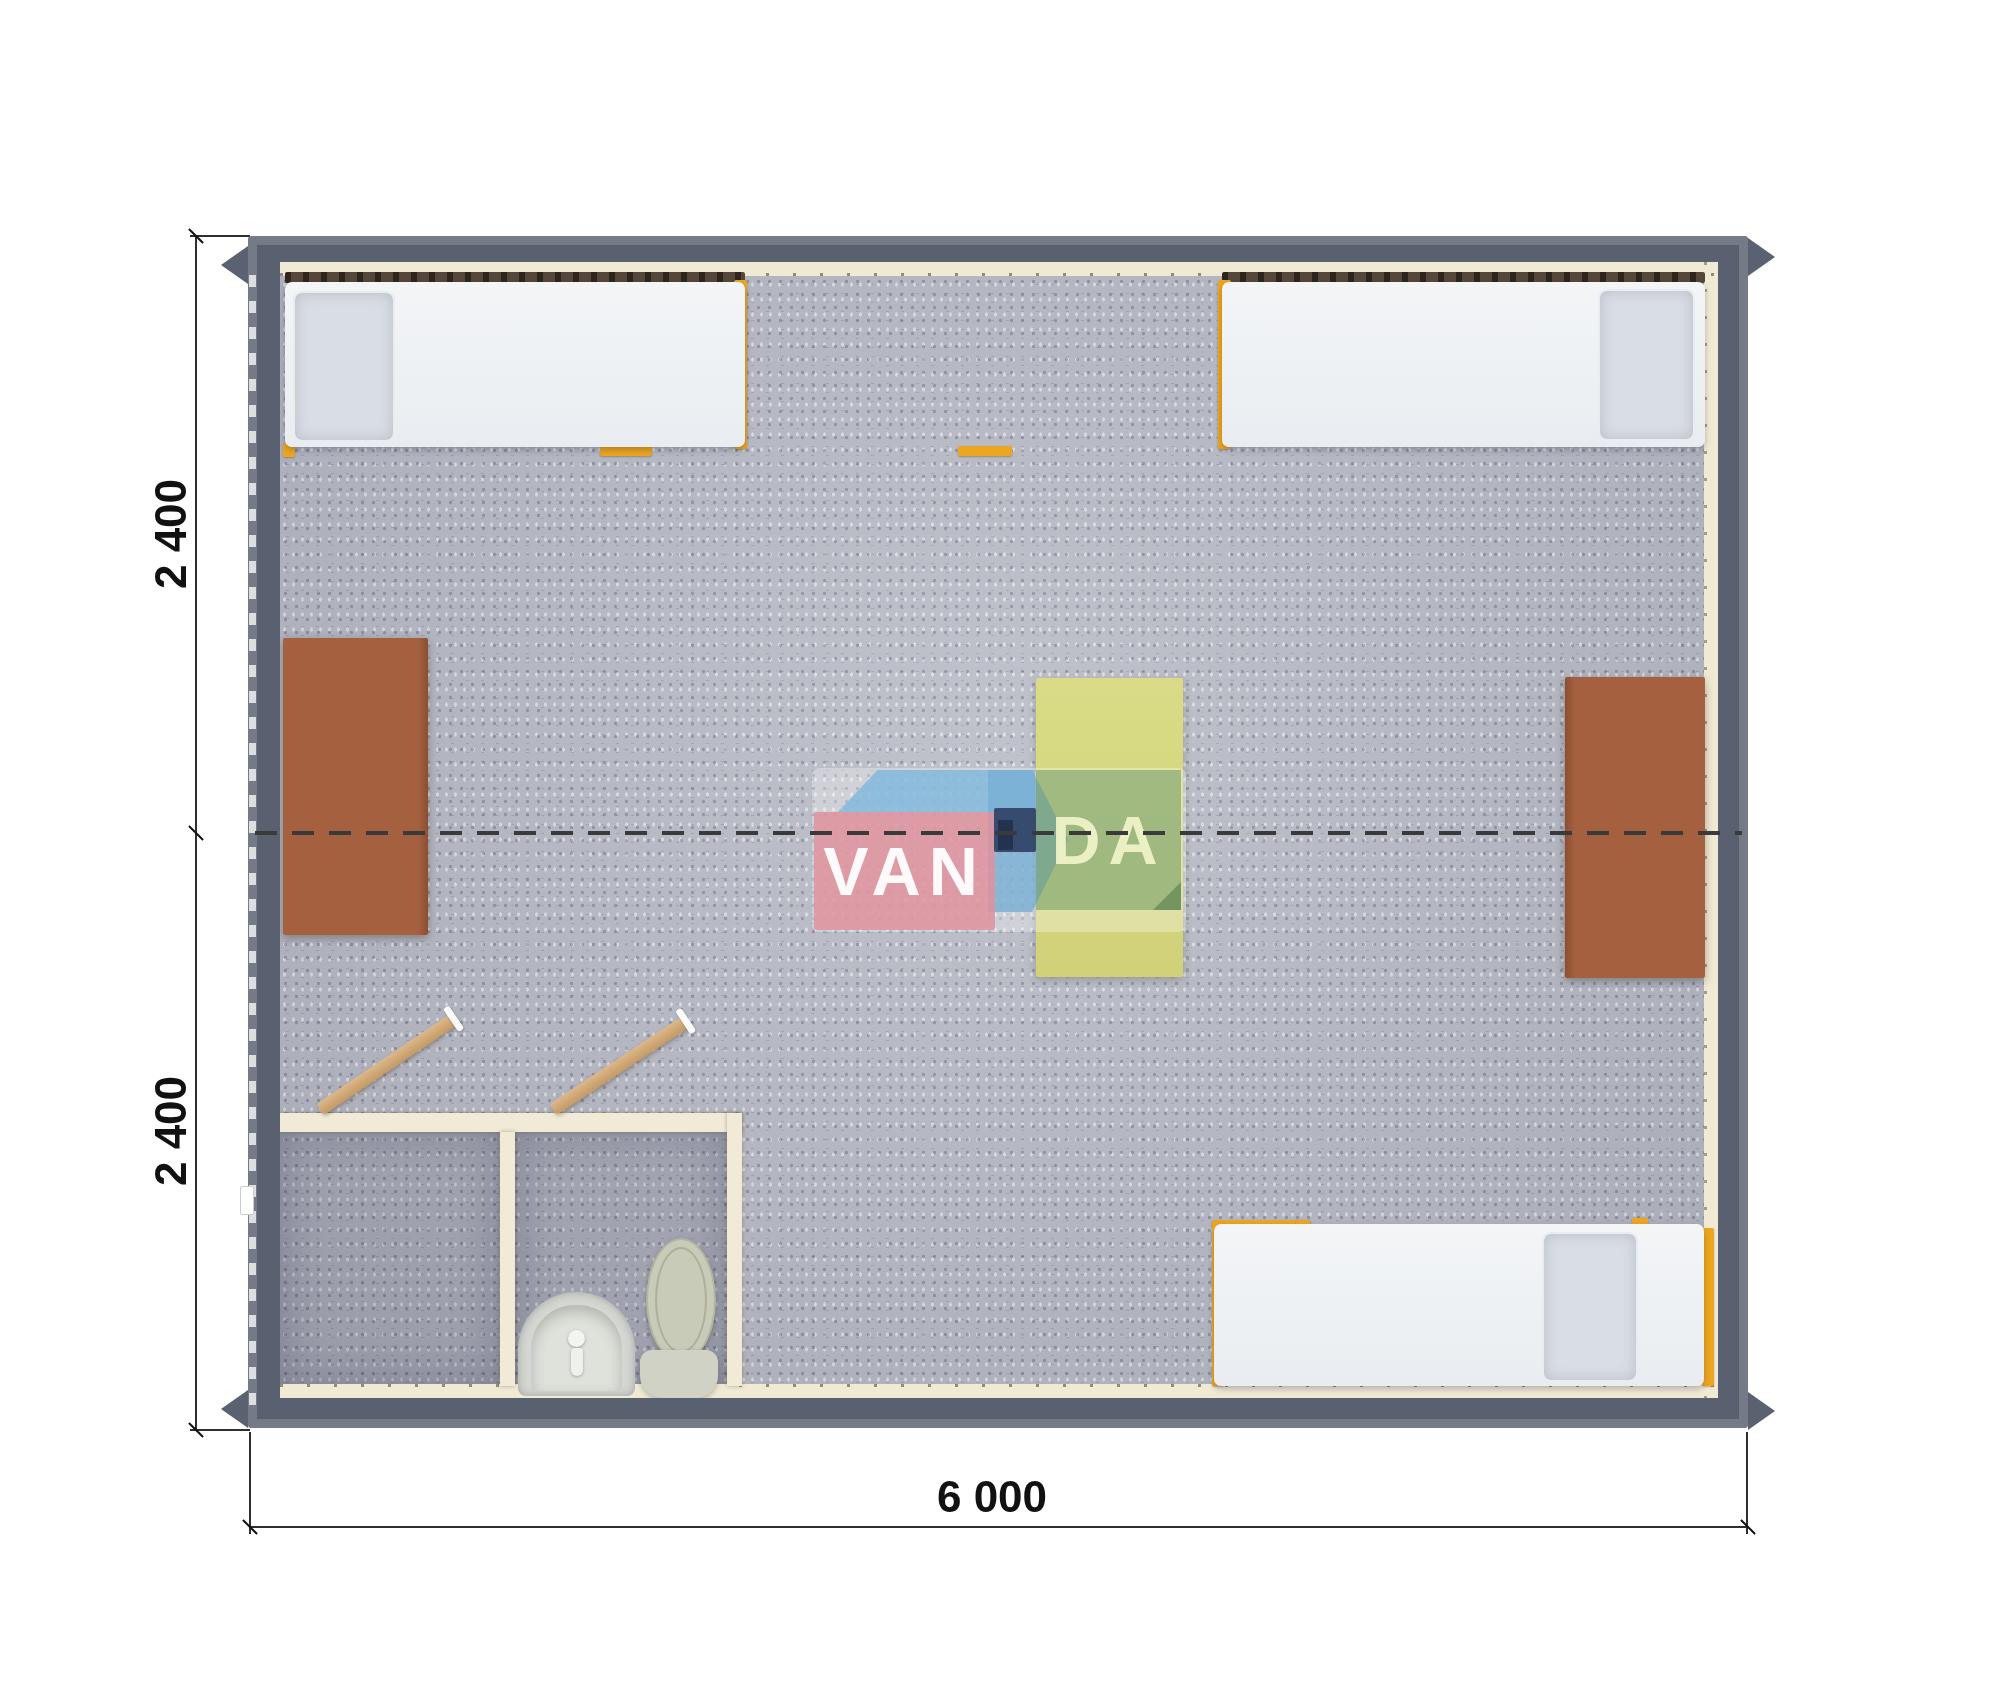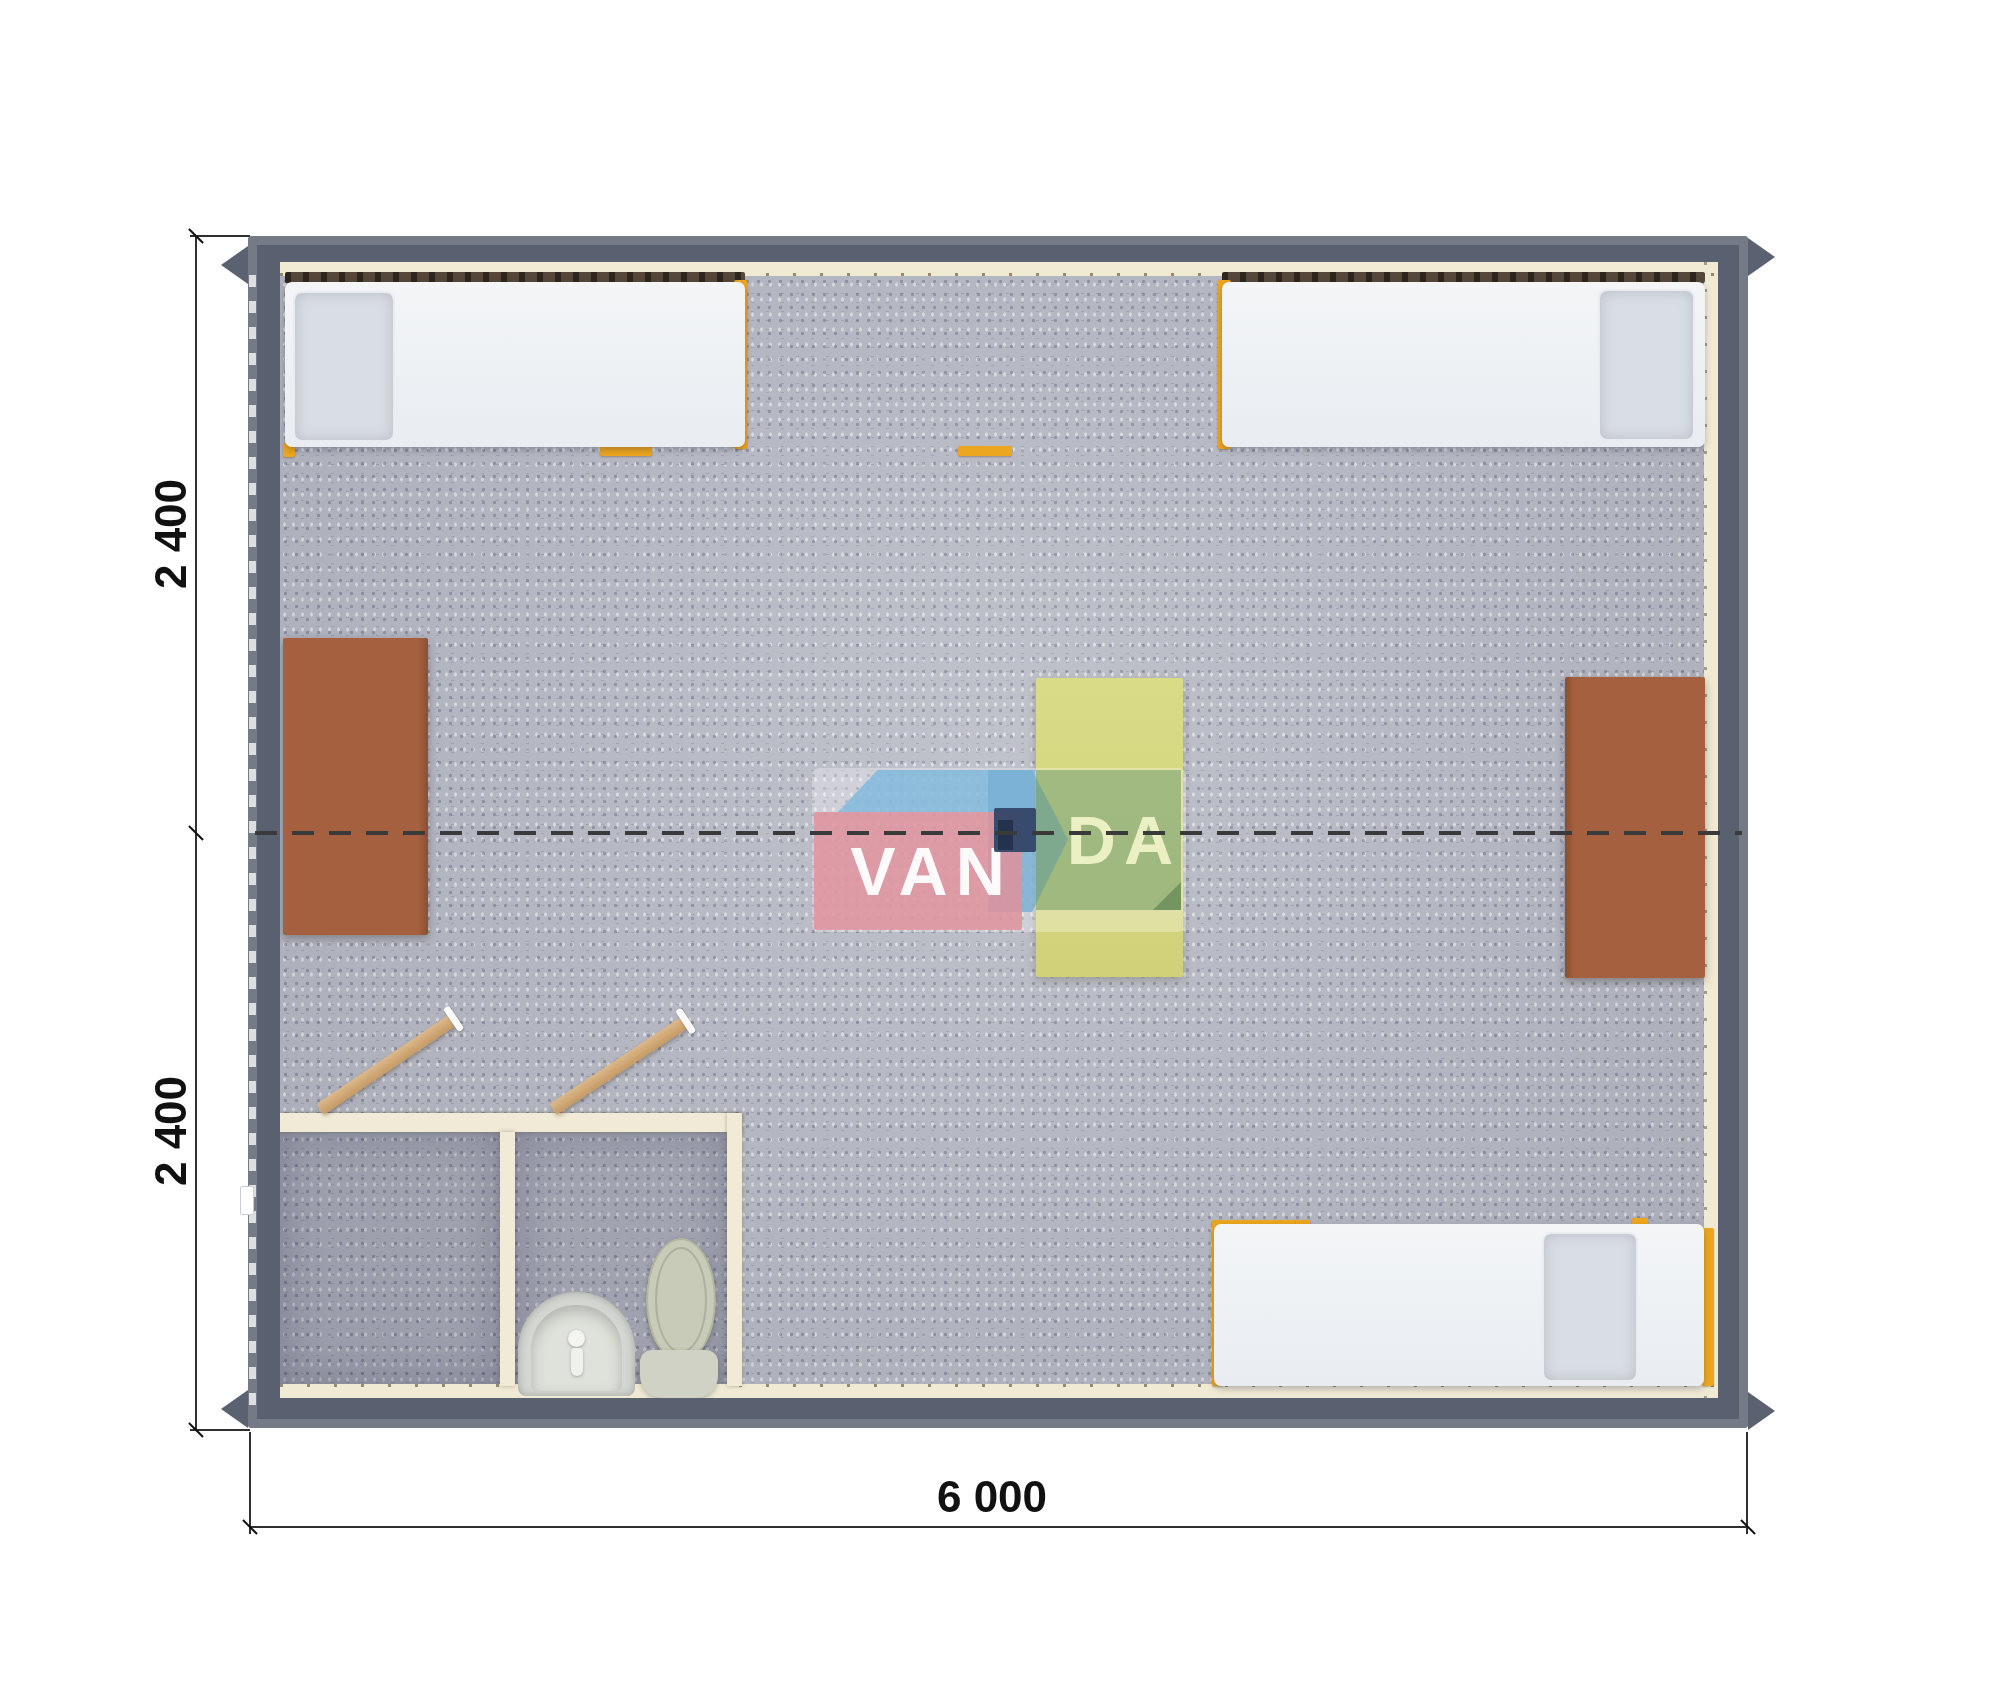--- a/index.html
+++ b/index.html
@@ -56,21 +56,21 @@
   .toilet-lid-inner{position:absolute;inset:7px;border:2px solid rgba(90,95,70,.25);border-radius:50%;}
   .toilet-tank{position:absolute;background:#cfd2c4;border-radius:12px 12px 22px 22px;box-shadow:0 2px 5px rgba(50,55,40,.3);}
   .door{position:absolute;height:13px;background:linear-gradient(180deg,#dcb88b,#c59a64);border-radius:3px;box-shadow:0 2px 4px rgba(60,40,10,.35);}
   .door-handle{position:absolute;right:-5px;top:-8px;width:7px;height:28px;background:#fafafa;border-radius:3px;box-shadow:0 1px 2px rgba(0,0,0,.3);}
 
   
   .logo-band{position:absolute;background:rgba(255,255,255,.30);border-radius:8px;}
   .logo-blue-top{position:absolute;background:rgba(130,185,220,.85);clip-path:polygon(20% 0,100% 0,100% 100%,0 100%);}
   .logo-blue-chev{position:absolute;background:rgba(120,175,212,.80);clip-path:polygon(0 0,55% 0,100% 47%,55% 96%,0 96%);}
   .logo-pink{position:absolute;background:rgba(222,146,156,.85);display:flex;align-items:center;justify-content:center;border-radius:2px;}
-  .logo-green{position:absolute;background:rgba(116,158,104,.60);display:flex;align-items:center;justify-content:flex-end;}
+  .logo-green{position:absolute;background:rgba(116,158,104,.60);display:flex;align-items:center;justify-content:center;}
   .logo-green-fold{position:absolute;right:0;bottom:0;width:28px;height:28px;background:rgba(80,120,75,.55);clip-path:polygon(100% 0,100% 100%,0 100%);}
   .logo-navy{position:absolute;background:rgba(51,70,104,.95);border-radius:2px;}
   .logo-navy-inner{position:absolute;left:4px;top:12px;width:15px;height:30px;background:rgba(34,48,76,.95);}
   .logo-text{font-weight:700;letter-spacing:8px;font-size:68px;line-height:1;}
   .logo-text.van{color:rgba(255,255,255,.95);}
   .logo-text.da{color:rgba(238,242,198,.95);}
 
   
   .centerline{position:absolute;left:255px;top:831px;width:1487px;height:4px;
      background:repeating-linear-gradient(90deg,#3a3a3a 0 22px,rgba(0,0,0,0) 22px 37px);}
@@ -158,21 +158,21 @@
     <div class="door" style="left:40px;top:841px;width:160px;transform:rotate(-34deg);transform-origin:0 50%;">
       <div class="door-handle"></div>
     </div>
     <div class="door" style="left:273px;top:841px;width:158px;transform:rotate(-33.5deg);transform-origin:0 50%;">
       <div class="door-handle"></div>
     </div>
 
     <div class="logo-band" style="left:532px;top:506px;width:374px;height:164px;"></div>
     <div class="logo-blue-top" style="left:558px;top:508px;width:197px;height:42px;"></div>
     <div class="logo-blue-chev" style="left:708px;top:508px;width:80px;height:148px;"></div>
-    <div class="logo-pink" style="left:534px;top:550px;width:181px;height:118px;padding-left:27px;">
+    <div class="logo-pink" style="left:534px;top:550px;width:181px;height:118px;">
       <span class="logo-text van">VAN</span>
     </div>
     <div class="logo-green" style="left:756px;top:508px;width:145px;height:140px;">
       <span class="logo-text da">DA</span>
       <div class="logo-green-fold"></div>
     </div>
     <div class="logo-navy" style="left:714px;top:546px;width:42px;height:44px;">
       <div class="logo-navy-inner"></div>
     </div>
   </div>

